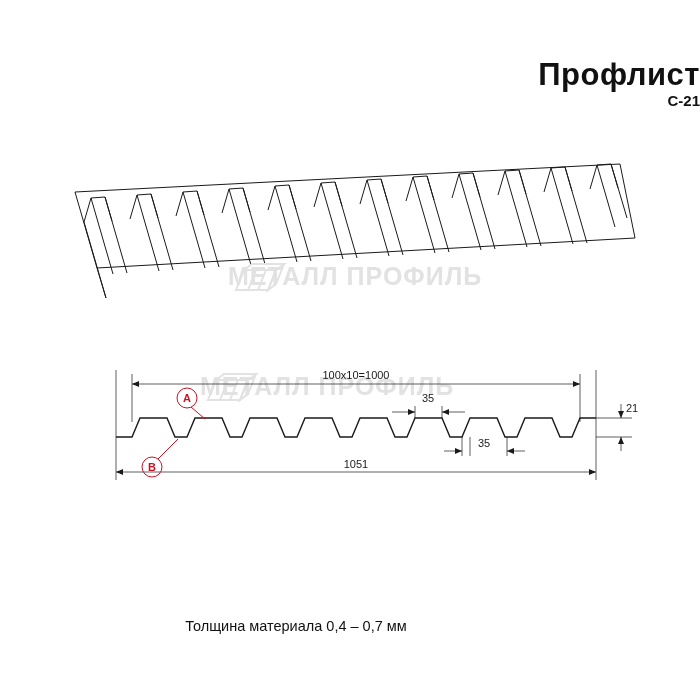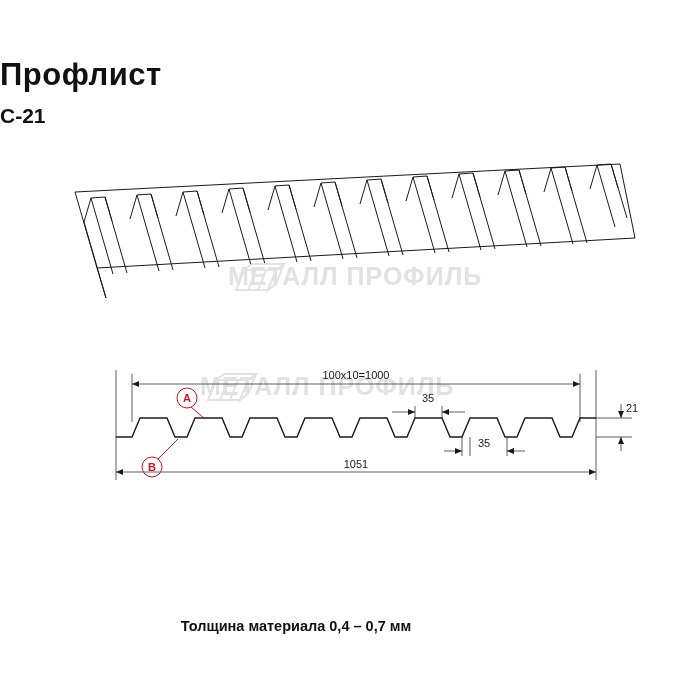--- a/index.html
+++ b/index.html
@@ -21,32 +21,31 @@
     height: 700px;
     box-sizing: border-box;
   }
 
   
   .title-block {
     position: absolute;
     top: 58px;
     left: 0;
     width: 700px;
-    text-align: left;
+    text-align: right;
   }
   .main-title {
     font-size: 31px;
     font-weight: bold;
     letter-spacing: 0.5px;
     color: #111111;
     line-height: 1.1;
   }
   .sub-title {
-    margin-top: 12px;
-    font-size: 21px;
+    font-size: 15px;
     font-weight: bold;
     color: #111111;
   }
 
   
   .sheet-3d {
     position: absolute;
     top: 150px;
     left: 75px;
     width: 560px;
@@ -88,21 +87,21 @@
   }
 
   
   .footer {
     position: absolute;
     top: 618px;
     left: 0;
     width: 592px;
     text-align: center;
     font-size: 14.5px;
-    font-weight: bold;
+    font-weight: normal;
     color: #111111;
   }
 
   svg { display: block; overflow: visible; }
   .ln  { stroke: #1a1a1a; stroke-width: 1; fill: none; }
   .ln-thin { stroke: #1a1a1a; stroke-width: 0.7; fill: none; }
   .ln-prof { stroke: #1a1a1a; stroke-width: 1.4; fill: none; }
   .ln-red { stroke: #cc1122; stroke-width: 1; fill: none; }
   .dim-txt {
     font-family: "Liberation Sans", sans-serif;

